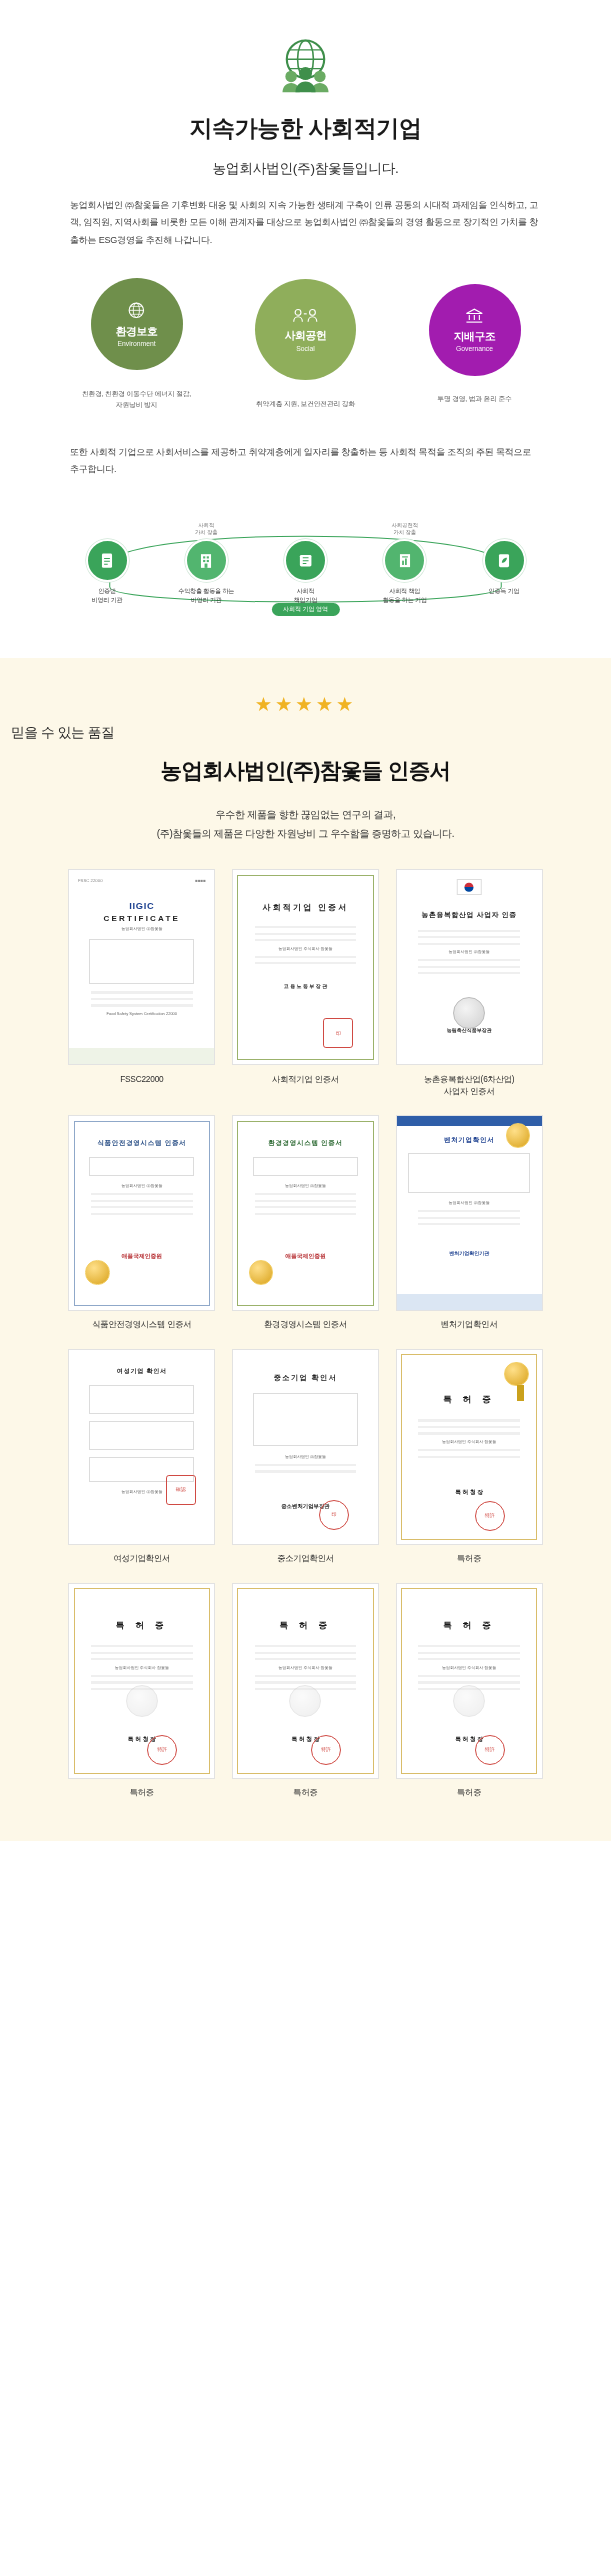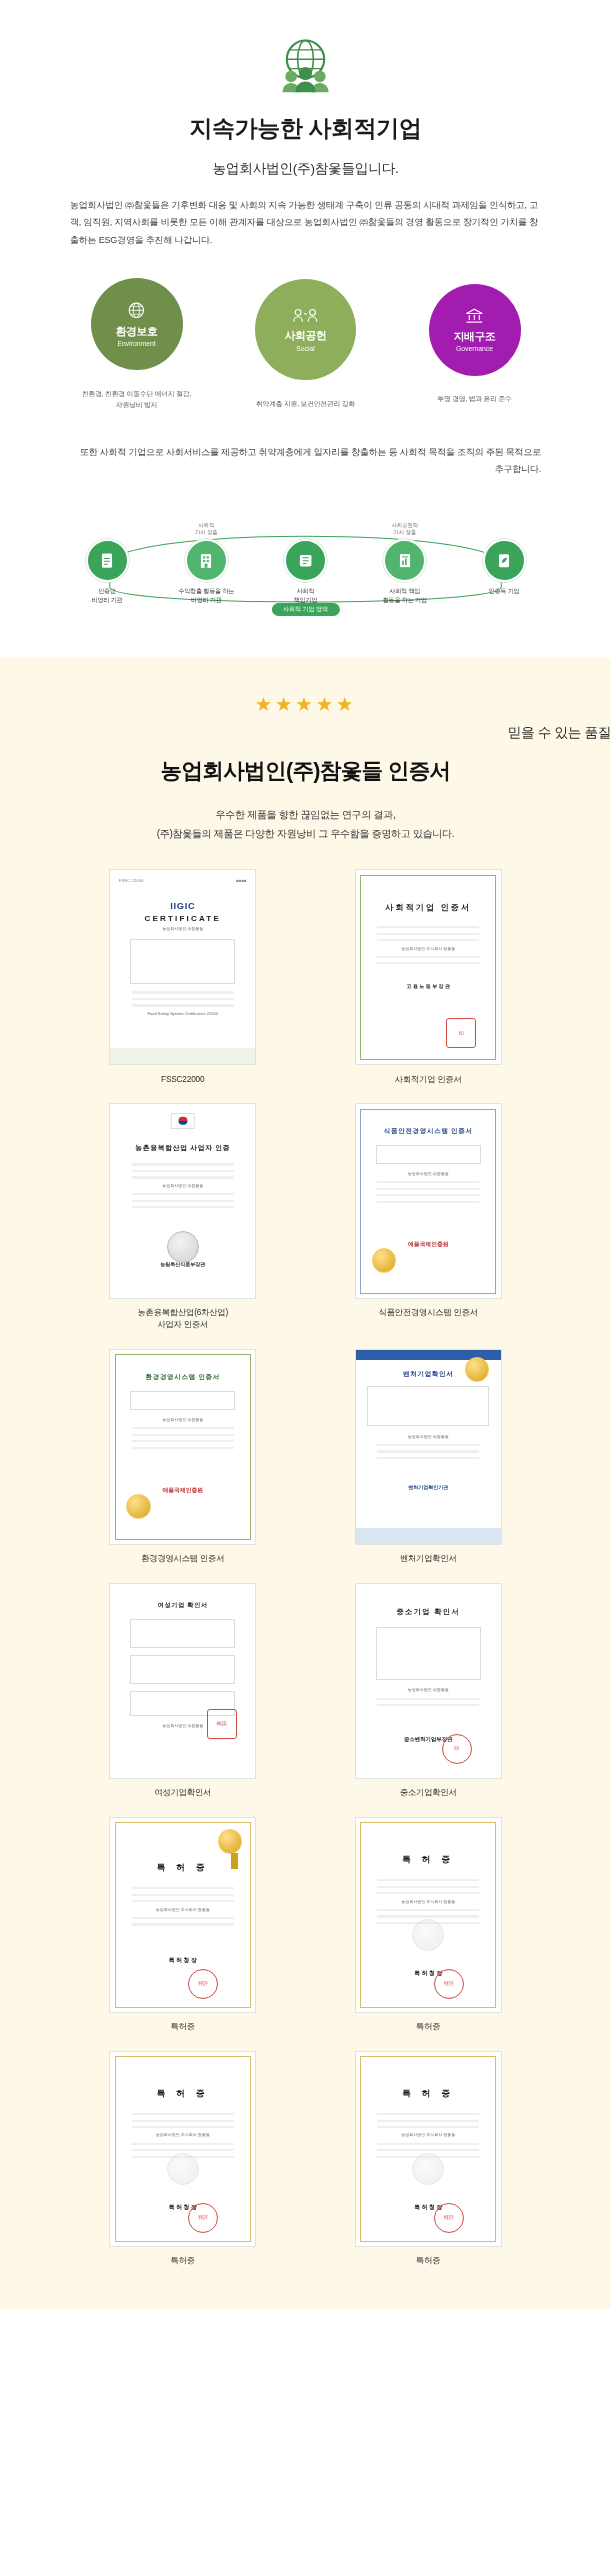--- a/index.html
+++ b/index.html
@@ -73,21 +73,20 @@
     letter-spacing:-0.2px;
   }
 
   .esg-note {
     margin: 33px auto 0;
     width: 471px;
     font-size: 9px;
     line-height:1.95;
     color:#3a3a3a;
     letter-spacing:-0.2px;
-    text-align:right;
   }
 
   
   .flow-wrap {
     margin: 20px auto 0;
     width: 475px;
     position: relative;
     height: 119px;
   }
   .flow-arc {
@@ -116,35 +115,35 @@
   }
   .flow-foot {
     position:absolute; left:50%; transform:translateX(-50%); bottom: 1.4px;
     background:#3aa45a; color:#fff; font-size:6.1px; padding: 2.2px 11.5px;
     border-radius: 7.2px; letter-spacing:-0.1px; white-space:nowrap;
   }
 
   
   .sec-cert { background:#fdf8e8; padding: 37px 0 43px; }
   .stars { text-align:center; font-size: 19.4px; letter-spacing: 2.9px; color:#f0b323; line-height:1; }
-  .cert-sub { text-align:right; font-size: 13.7px; color:#2a2a2a; margin-top: 10px; letter-spacing:-0.4px; }
+  .cert-sub { text-align:left; font-size: 13.7px; color:#2a2a2a; margin-top: 10px; letter-spacing:-0.4px;padding-left:11px; }
   .cert-title {
     text-align:center; font-size: 21.6px; font-weight:bold; color:#111; margin-top: 0;
     letter-spacing:-0.7px;
   }
   .cert-lead {
     margin: 21.6px auto 0; width: 431px; text-align:center;
     font-size: 10px; line-height:1.85; color:#333; letter-spacing:-0.3px;
   }
 
   .cert-grid {
     margin: 26px auto 0;
     width: 475px;
     display:grid;
-    grid-template-columns: repeat(2, 1fr);
+    grid-template-columns: repeat(3, 1fr);
     gap: 18.7px 16px;
   }
   .cert-cell { display:flex; flex-direction:column; align-items:center; }
   .cert-img {
     width: 147px; height: 196px; background:#fff;
     border:0.7px solid #e2e2e2;
     position:relative; overflow:hidden;
   }
   .cert-caption {
     margin-top: 7.2px; font-size: 8.3px; color:#2b2b2b; text-align:center;

